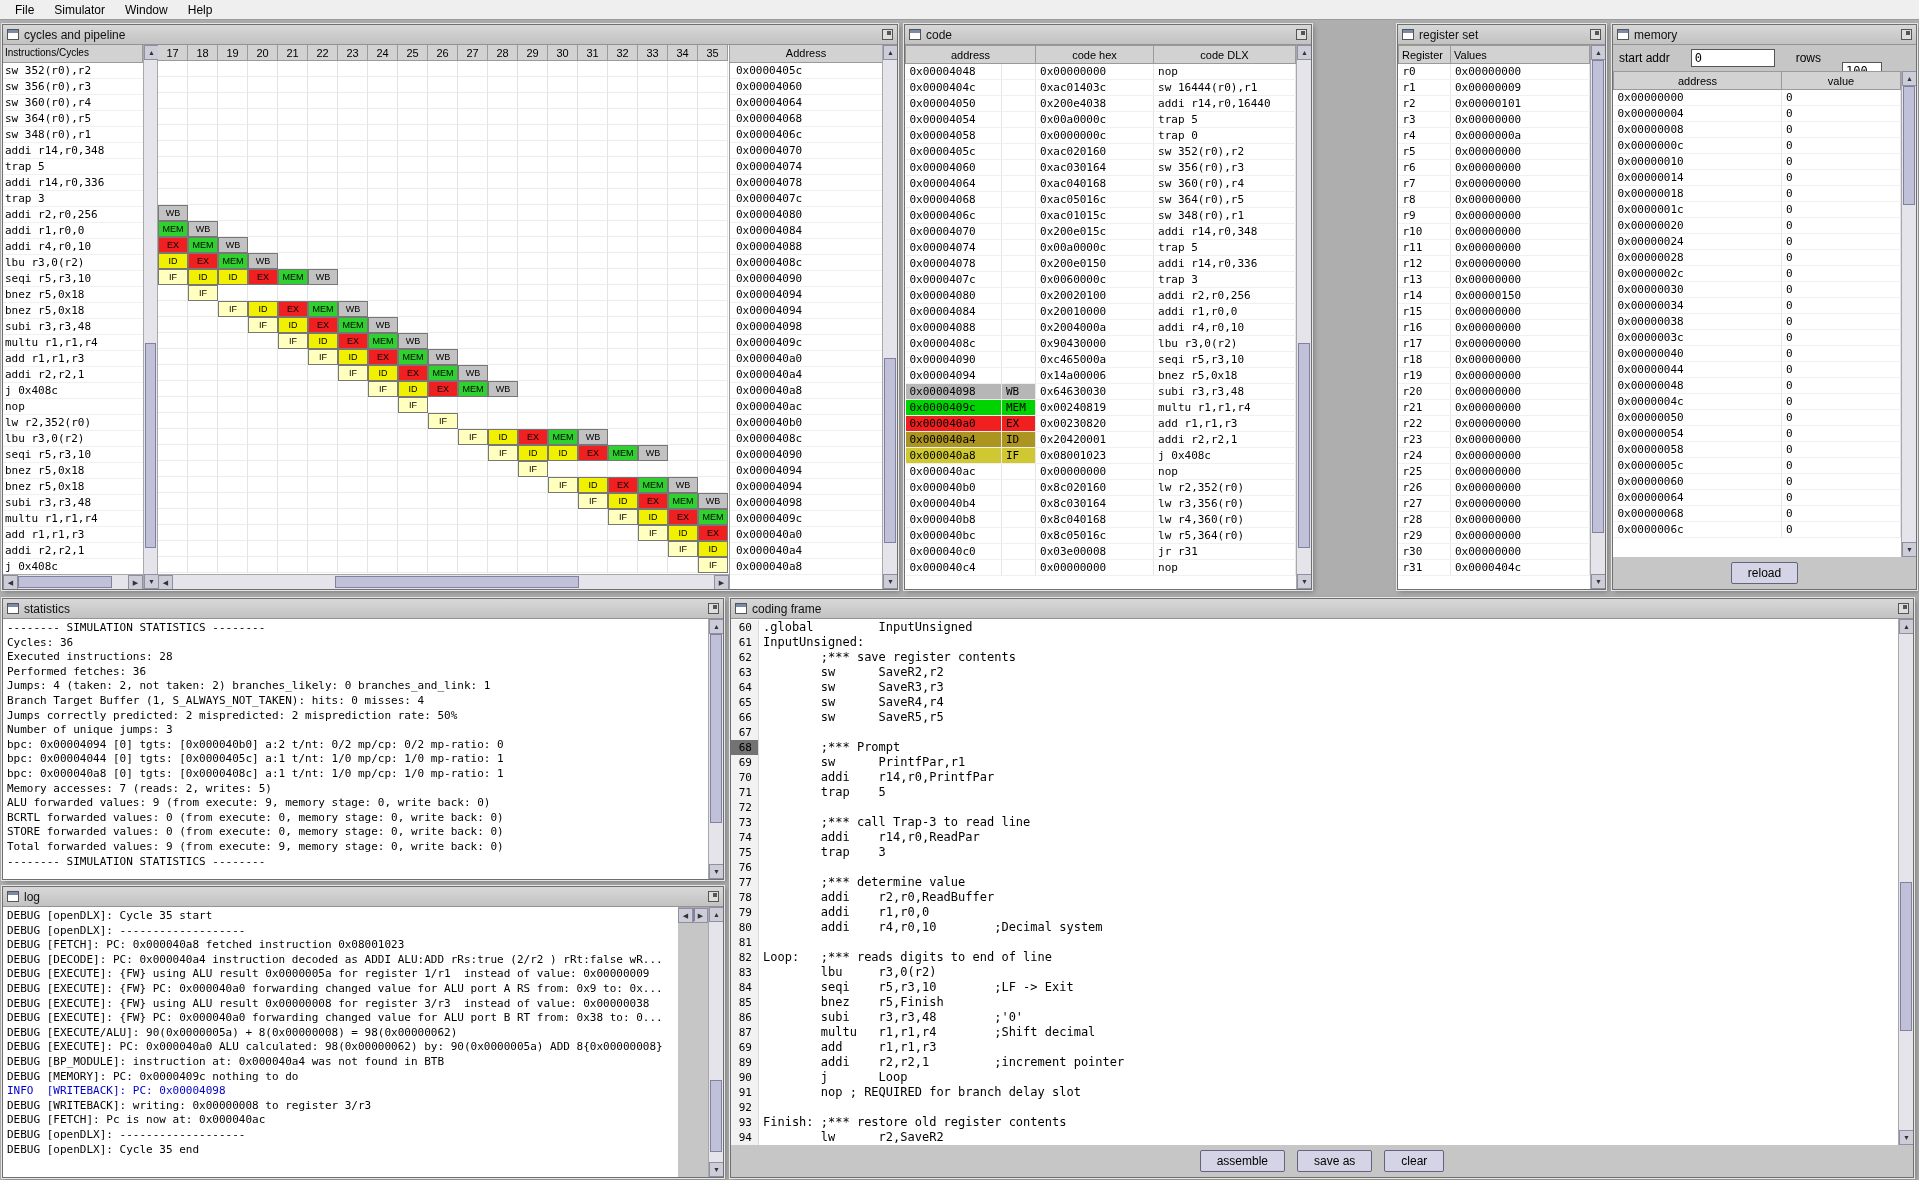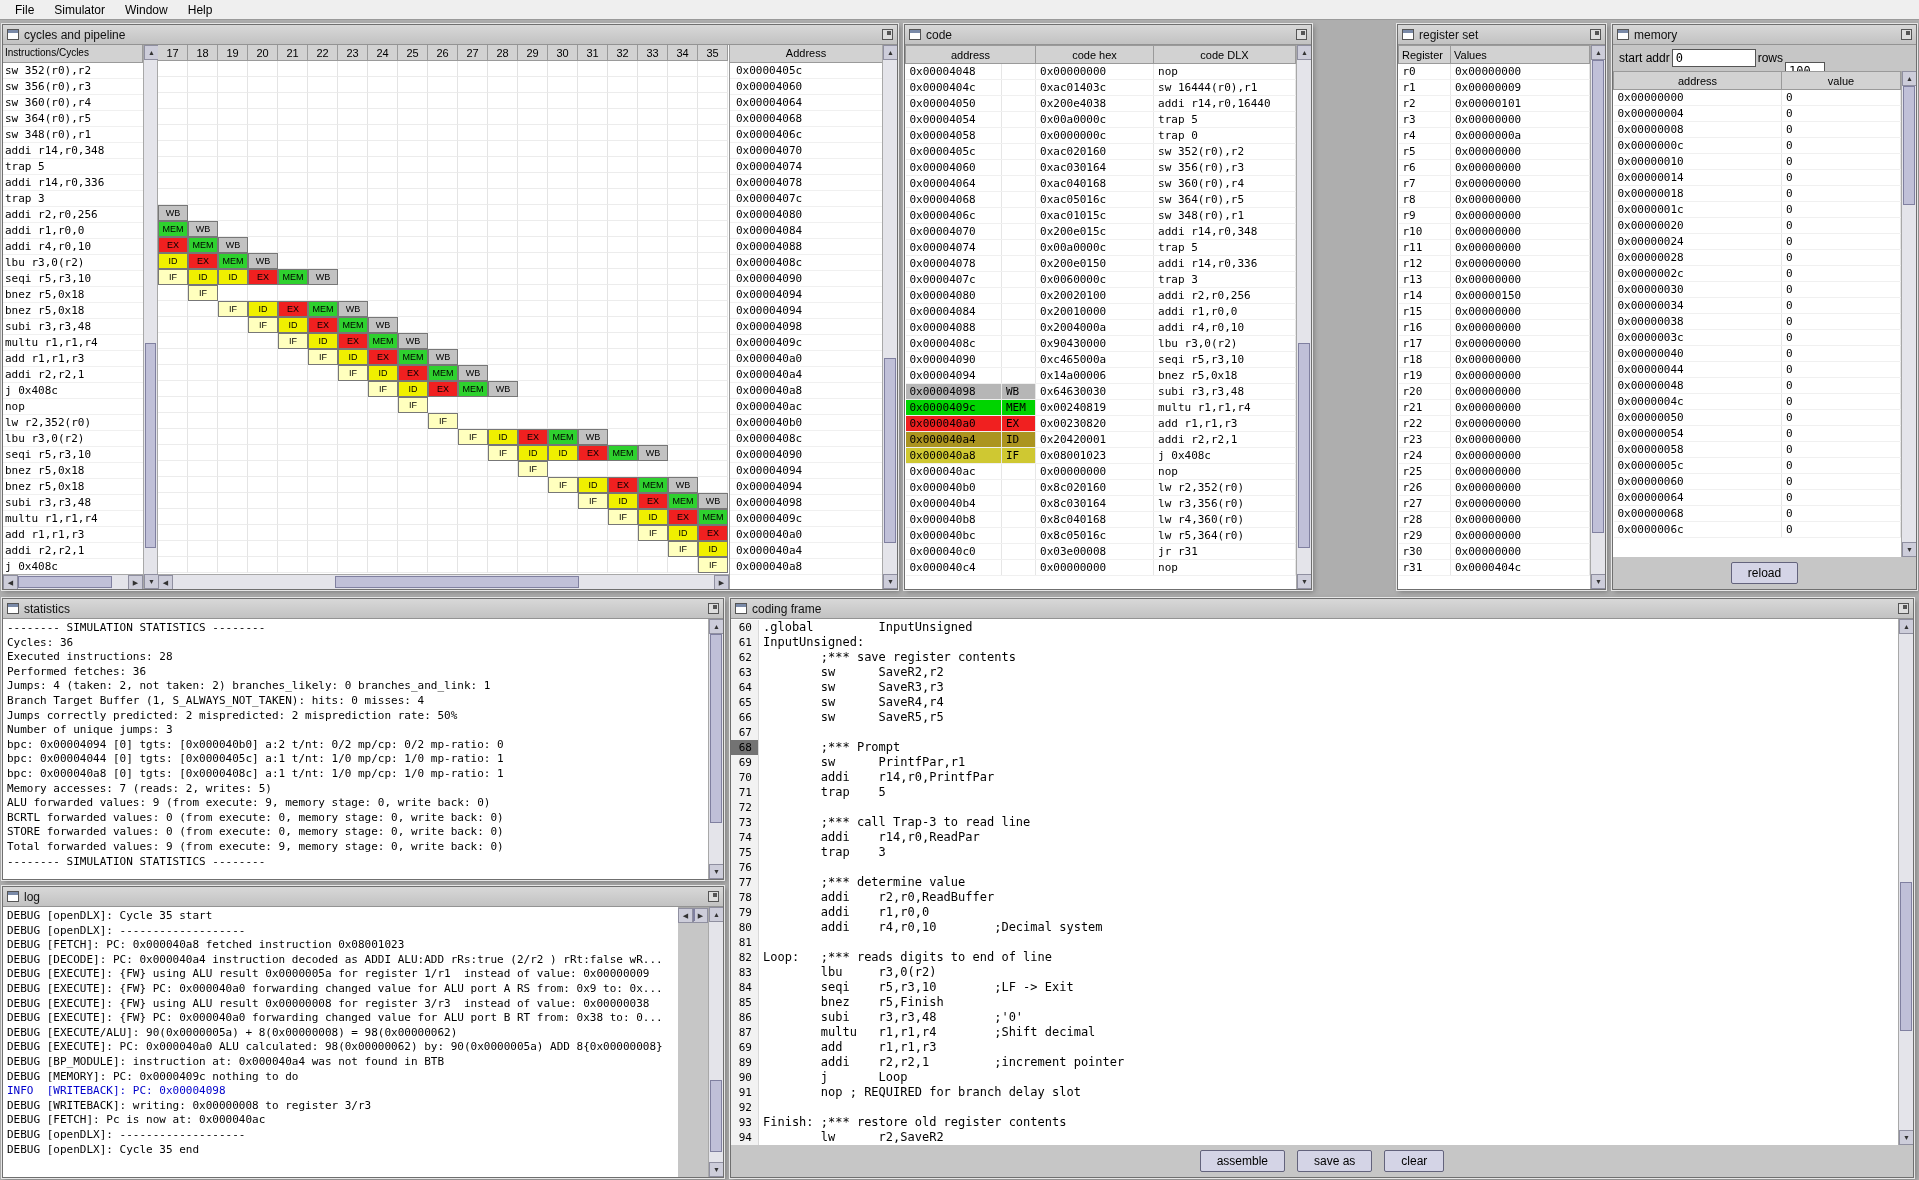--- a/index.html
+++ b/index.html
@@ -40,21 +40,21 @@
 .pl-addr-rows{flex:1;overflow:hidden}
 .pl-addr-row{height:16px;font:11px "DejaVu Sans Mono",monospace;padding:1px 6px;border-bottom:1px solid #f0f0f0;white-space:nowrap}
 
 .tbl{border-collapse:collapse;table-layout:fixed;width:100%;background:#fff;font:11px "DejaVu Sans Mono",monospace}
 .tbl th{background:#d2d2d2;border:1px solid #9a9a9a;font-family:"Liberation Sans",sans-serif;font-weight:normal;font-size:11px;height:18px;padding:0 3px}
 .tbl td{height:16px;padding:0 4px;border-right:1px solid #e6e6e6;border-bottom:1px solid #f0f0f0;white-space:nowrap;overflow:hidden}
 .tblwrap{display:flex;height:100%}
 .tblarea{flex:1;background:#fff;overflow:hidden}
 
 #mem-content{display:flex;flex-direction:column}
-#mem-topbar{height:26px;flex:none;display:flex;align-items:center;gap:2px;padding:0 6px;background:#c6c6c6}
+#mem-topbar{height:26px;flex:none;display:flex;align-items:center;gap:21px;padding:0 6px;background:#c6c6c6}
 .field{background:#fff;border:1px solid #555;font:12px "DejaVu Sans Mono",monospace;padding:1px 3px;height:18px}
 #mem-mid{flex:1;display:flex;overflow:hidden}
 #mem-bottom{height:32px;flex:none;display:flex;align-items:center;justify-content:center}
 .btn{background:#d4d4e6;border:1px solid #63637c;border-radius:2px;padding:3px 16px;font-family:"Liberation Sans",sans-serif;font-size:12px;cursor:pointer}
 
 .textpane{display:flex;height:100%}
 .textbody{flex:1;background:#fff;overflow:hidden;padding:2px 4px;font:11px "DejaVu Sans Mono",monospace;line-height:14.6px;white-space:pre}
 .stat-line,.log-line{height:14.6px;white-space:pre}
 .log-line.info{color:#0000cc}
 #log-main{flex:1;display:flex;flex-direction:row;overflow:hidden}

